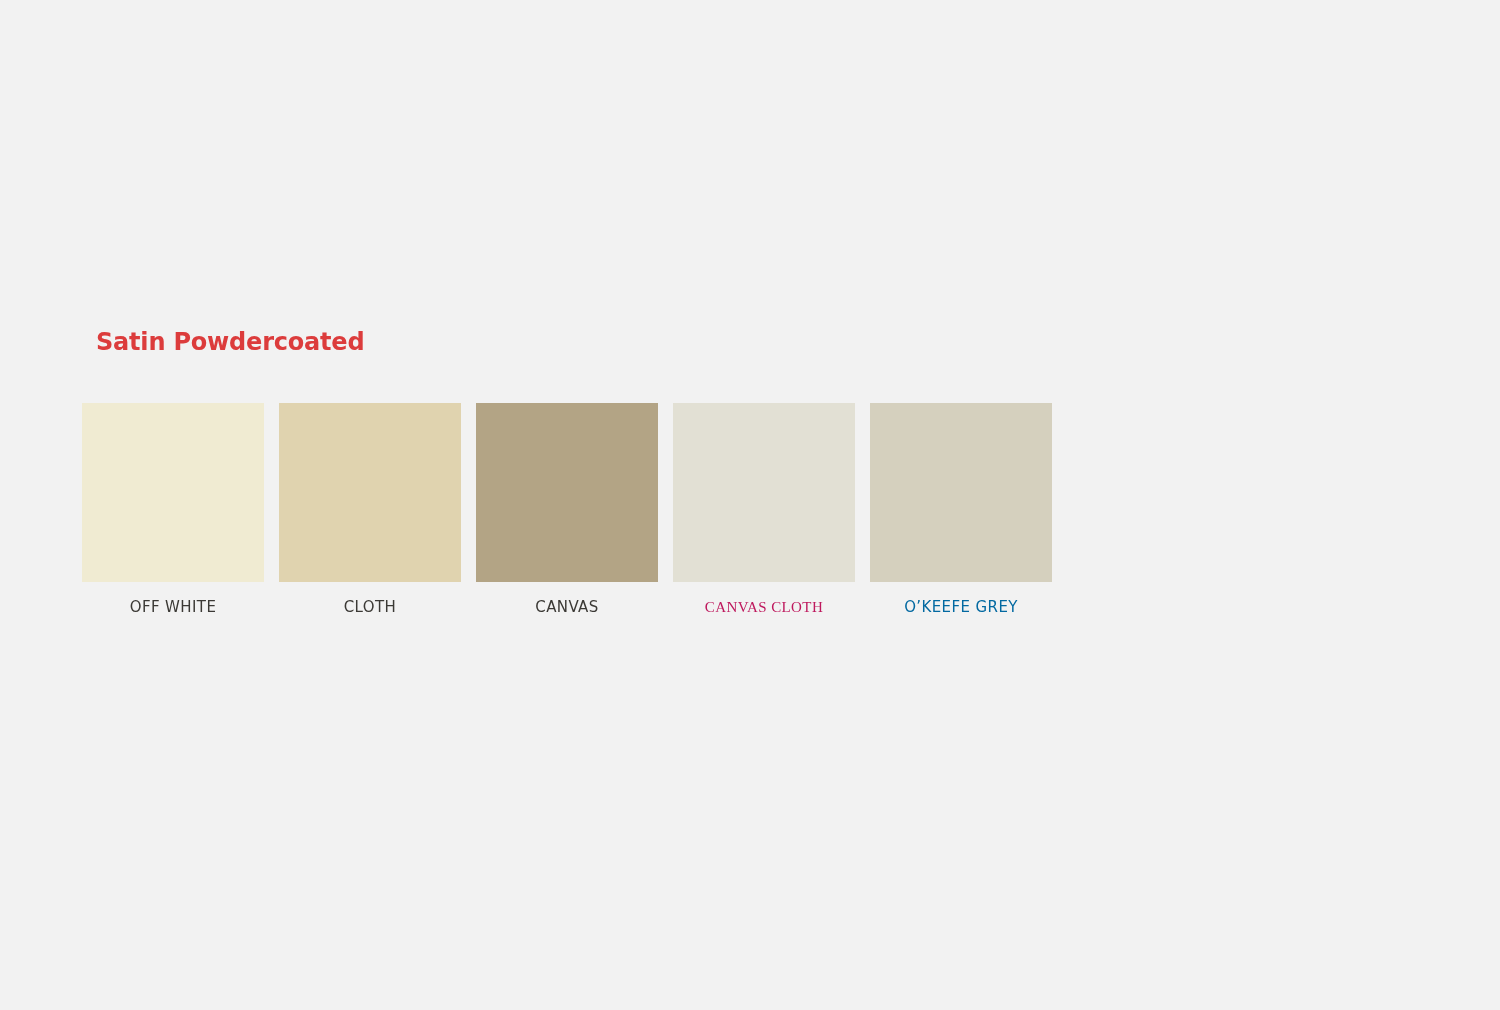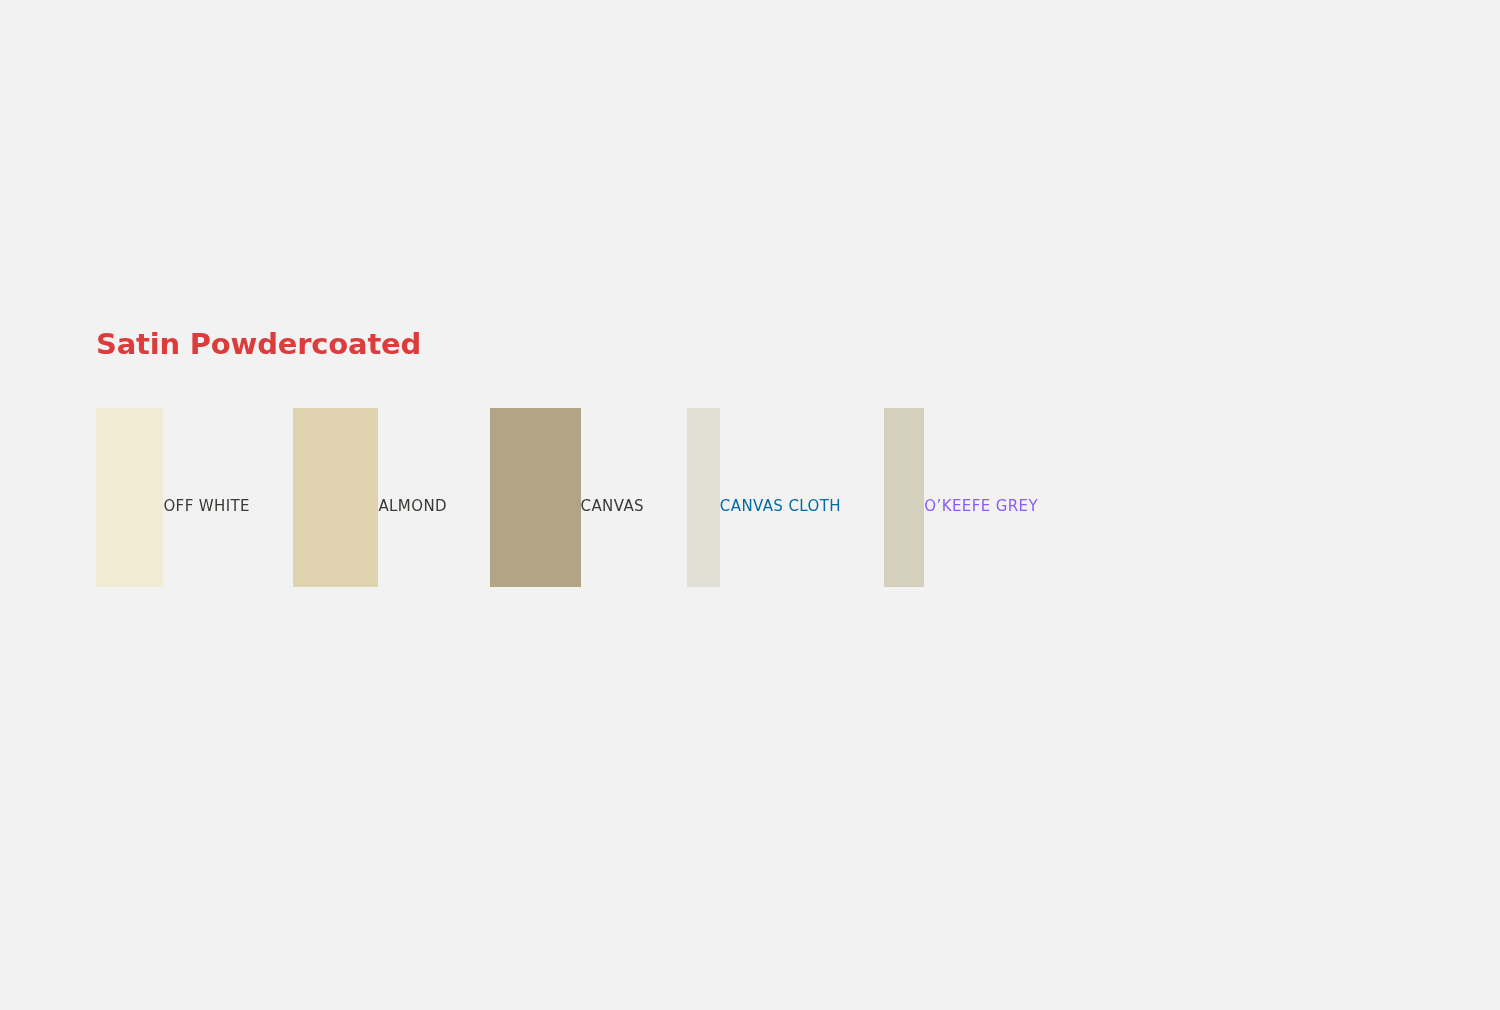--- a/index.html
+++ b/index.html
@@ -18,40 +18,40 @@
 
   .palette-board {
     position: absolute;
     left: 96px;
     top: 330px;
     width: 1310px;
   }
 
   .palette-title {
     font-family: "DejaVu Sans", sans-serif;
-    font-size: 29px;
+    font-size: 24px;
     font-weight: bold;
     color: #dc3c3c;
     letter-spacing: -0.2px;
     line-height: 1;
     margin: 0 0 49px 0;
     white-space: nowrap;
   }
 
   .swatch-row {
     display: flex;
     flex-direction: row;
     align-items: flex-start;
     gap: 43px;
   }
 
   .swatch-cell {
     width: 154px;
     display: flex;
-    flex-direction: row;
+    flex-direction: column;
     align-items: center;
   }
 
   .swatch-chip {
     width: 182px;
     height: 179px;
     display: block;
   }
 
   .swatch-label {
@@ -75,33 +75,33 @@
 
   <div class="swatch-row">
 
     <div class="swatch-cell">
       <span class="swatch-chip" style="background-color: rgb(240, 235, 210);"></span>
       <span class="swatch-label" style="color: rgb(59, 57, 53);">OFF WHITE</span>
     </div>
 
     <div class="swatch-cell">
       <span class="swatch-chip" style="background-color: rgb(224, 211, 175);"></span>
-      <span class="swatch-label" style="color: rgb(59, 57, 53);">ALMOND</span>
+      <span class="swatch-label" style="color: rgb(59, 57, 53);">CLOTH</span>
     </div>
 
     <div class="swatch-cell">
       <span class="swatch-chip" style="background-color: rgb(179, 164, 133);"></span>
       <span class="swatch-label" style="color: rgb(59, 57, 53);">CANVAS</span>
     </div>
 
     <div class="swatch-cell">
       <span class="swatch-chip" style="background-color: rgb(226, 224, 212);"></span>
-      <span class="swatch-label" style="color: #0369a1;">CANVAS CLOTH</span>
+      <span class="swatch-label" style="color: #be185d; font-family: Liberation Serif, serif;">CANVAS CLOTH</span>
     </div>
 
     <div class="swatch-cell">
       <span class="swatch-chip" style="background-color: rgb(213, 208, 190);"></span>
-      <span class="swatch-label" style="color: #8b5cf6;">O’KEEFE GREY</span>
+      <span class="swatch-label" style="color: #0369a1;">O’KEEFE GREY</span>
     </div>
 
 
   </div>
 </div>
 
 </body></html>

